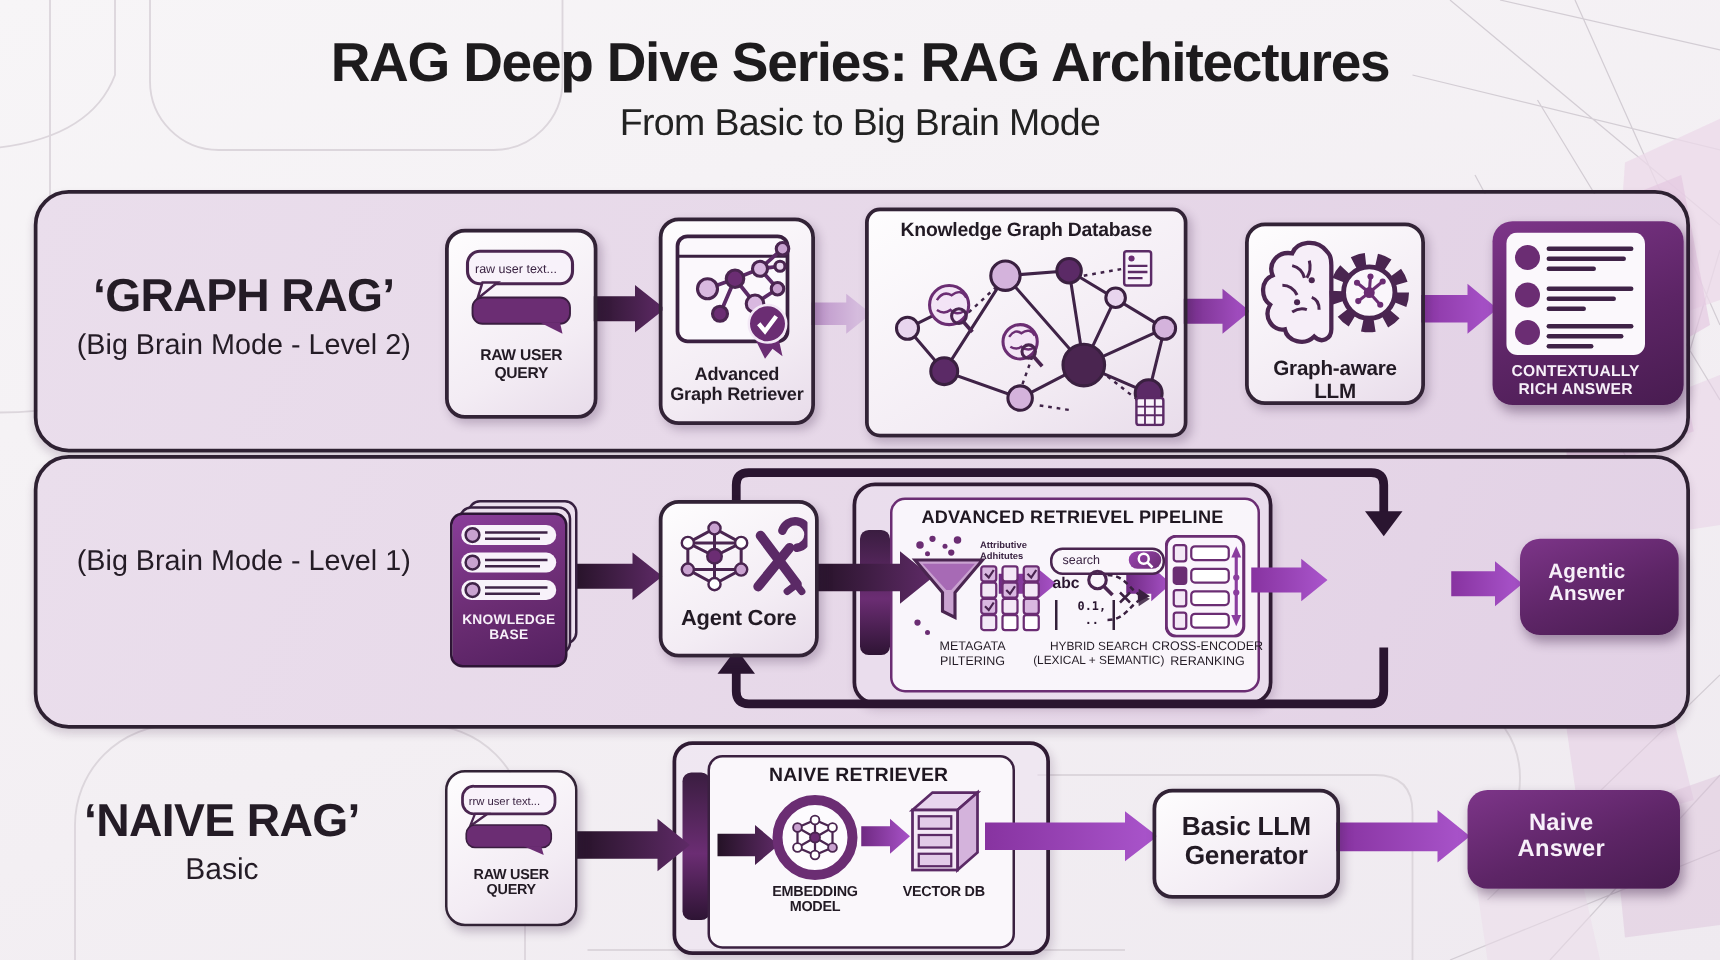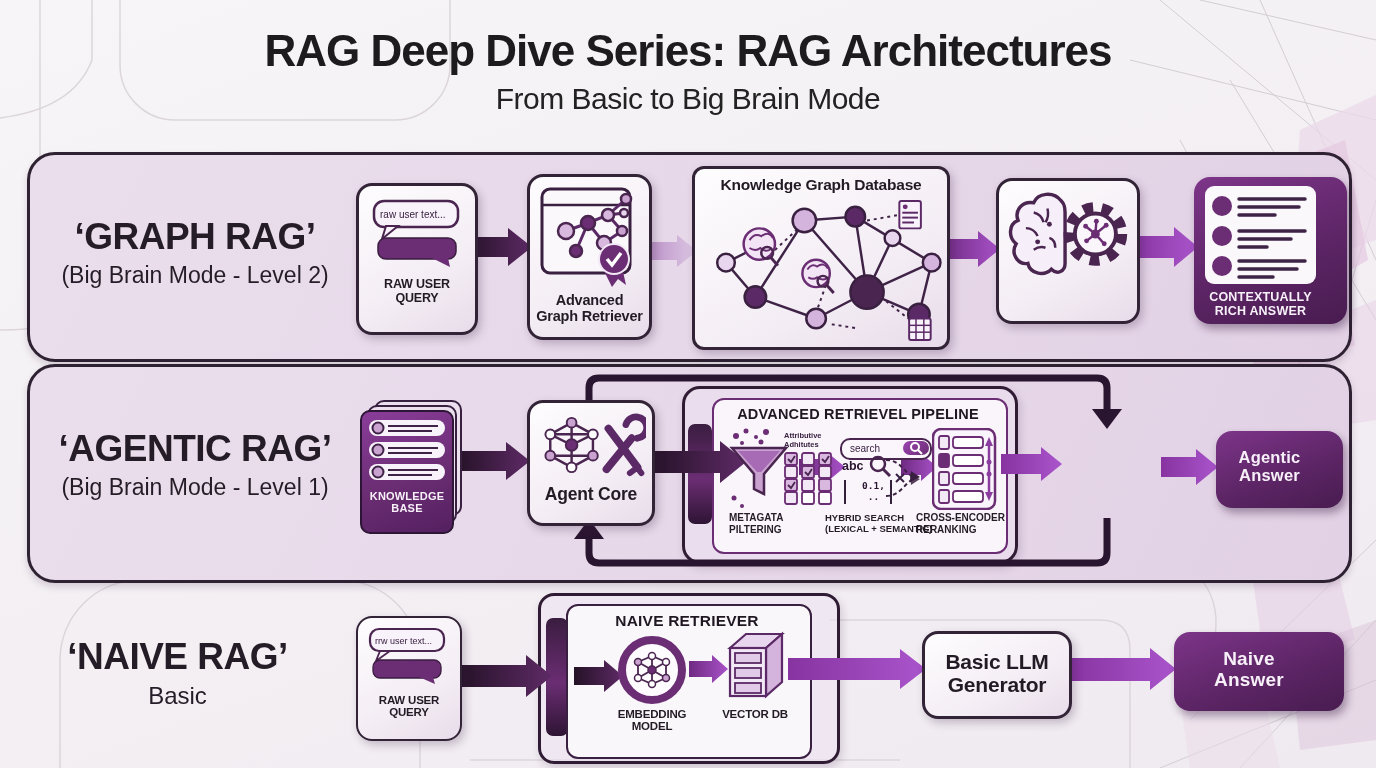--- a/index.html
+++ b/index.html
@@ -15,21 +15,21 @@
   .row-label{text-align:center;}
   .row-name{font-size:37px;font-weight:bold;letter-spacing:-0.5px;color:#241c26;line-height:1.05;}
   .row-level{font-size:23px;font-weight:500;color:#241c26;margin-top:5px;}
   .card{background:linear-gradient(150deg,#fefdfe 0%,#f3ecf4 65%,#e8dcea 100%);
         border:3px solid #322336;border-radius:16px;box-shadow:3px 4px 8px rgba(60,30,70,.25);}
   .dark-card{background:linear-gradient(160deg,#7d3589 0%,#5d2566 55%,#481c50 100%);
         border-radius:16px;box-shadow:3px 5px 9px rgba(50,20,60,.4);padding-left:20px;}
   .clabel{font-weight:bold;text-align:center;line-height:1.08;color:#221a24;letter-spacing:-0.2px;}
   .wlabel{font-weight:bold;text-align:center;line-height:1.12;color:#f7f0f9;letter-spacing:0.2px;}
   .panel-title{font-weight:bold;text-align:center;letter-spacing:0.2px;color:#1f1721;}
-  .stage-label{font-weight:bold;font-size:10px;line-height:1.2;color:#241c26;}
+  .stage-label{font-weight:normal;text-align:center;font-size:10px;line-height:1.2;color:#241c26;}
   .tiny-cap{font-weight:bold;font-size:7.5px;line-height:1.15;color:#3a2342;text-align:left;}
   .search-pill{border:2px solid #4a2550;border-radius:10px;background:#faf6fb;height:18px;}
   .search-txt{position:absolute;left:8px;top:3px;font-size:10px;color:#3a2342;}
   .search-btn{position:absolute;right:1px;top:1px;width:26px;height:14px;border-radius:8px;
               background:linear-gradient(135deg,#9a44b0,#6b2d73);}
   .vecmat{border-left:2.5px solid #33203a;border-right:2.5px solid #33203a;padding:1px 5px;
           font-family:"DejaVu Sans Mono", monospace;font-size:9.5px;font-weight:bold;
           color:#2a1630;line-height:1.15;text-align:center;}
   .kb-layer{position:absolute;border:2.5px solid #372040;border-radius:10px;background:#ecdfee;}
   .kb-front{position:absolute;border:2.5px solid #2d1535;border-radius:10px;
@@ -240,20 +240,21 @@
             <line x1="0" y1="0" x2="-9" y2="7"></line>
             <line x1="0" y1="0" x2="1" y2="-13"></line>
         </g>
         <circle cx="11" cy="-9" r="2.5" fill="#6b2d73"></circle>
           <circle cx="-10" cy="-8" r="2.5" fill="#6b2d73"></circle>
         <circle cx="9" cy="10" r="2.5" fill="#6b2d73"></circle>
           <circle cx="-9" cy="7" r="2.5" fill="#6b2d73"></circle>
           <circle cx="1" cy="-13" r="2.5" fill="#6b2d73"></circle>
       </g>
     </svg>
+    <div class="clabel" style="position:absolute;left:4px;top:106px;width:130px;font-size:16.5px;">Graph-aware LLM</div>
   </div>
 
   <div class="abs dark-card" style="left:1194px;top:177px;width:133px;height:147px;">
     <svg width="111" height="98" style="position:absolute;left:11px;top:9px">
       <rect x="0" y="0" width="111" height="98" rx="9" fill="#fbf8fc"></rect>
       <g>
         <circle cx="17" cy="20" r="10" fill="#6b2d73"></circle>
         <circle cx="17" cy="50" r="10" fill="#6b2d73"></circle>
         <circle cx="17" cy="80" r="10" fill="#6b2d73"></circle>
       </g>
@@ -266,21 +267,20 @@
           <line x1="34" y1="61" x2="62" y2="61"></line>
         <line x1="34" y1="75" x2="100" y2="75"></line>
           <line x1="34" y1="83" x2="92" y2="83"></line>
           <line x1="34" y1="91" x2="68" y2="91"></line>
       </g>
     </svg>
     <div class="wlabel" style="position:absolute;left:5px;top:113px;width:123px;font-size:12.5px;">CONTEXTUALLY RICH ANSWER</div>
   </div>
 
   <div class="abs row-label" style="left:35px;top:430px;width:320px;">
-    <div class="row-name">‘AGENTIC RAG’</div>
     <div class="row-level">(Big Brain Mode - Level 1)</div>
   </div>
 
   <div class="abs" style="left:360px;top:400px;width:102px;height:130px;">
     <div class="kb-layer" style="left:14px;top:0;width:84px;height:112px;"></div>
     <div class="kb-layer" style="left:7px;top:5px;width:86px;height:115px;"></div>
     <div class="kb-front" style="left:0;top:10px;width:90px;height:120px;">
       <div class="kb-row" style="left:7px;top:8px;width:76px;"></div>
       <div class="kb-row" style="left:7px;top:30px;width:76px;"></div>
       <div class="kb-row" style="left:7px;top:52px;width:76px;"></div>

